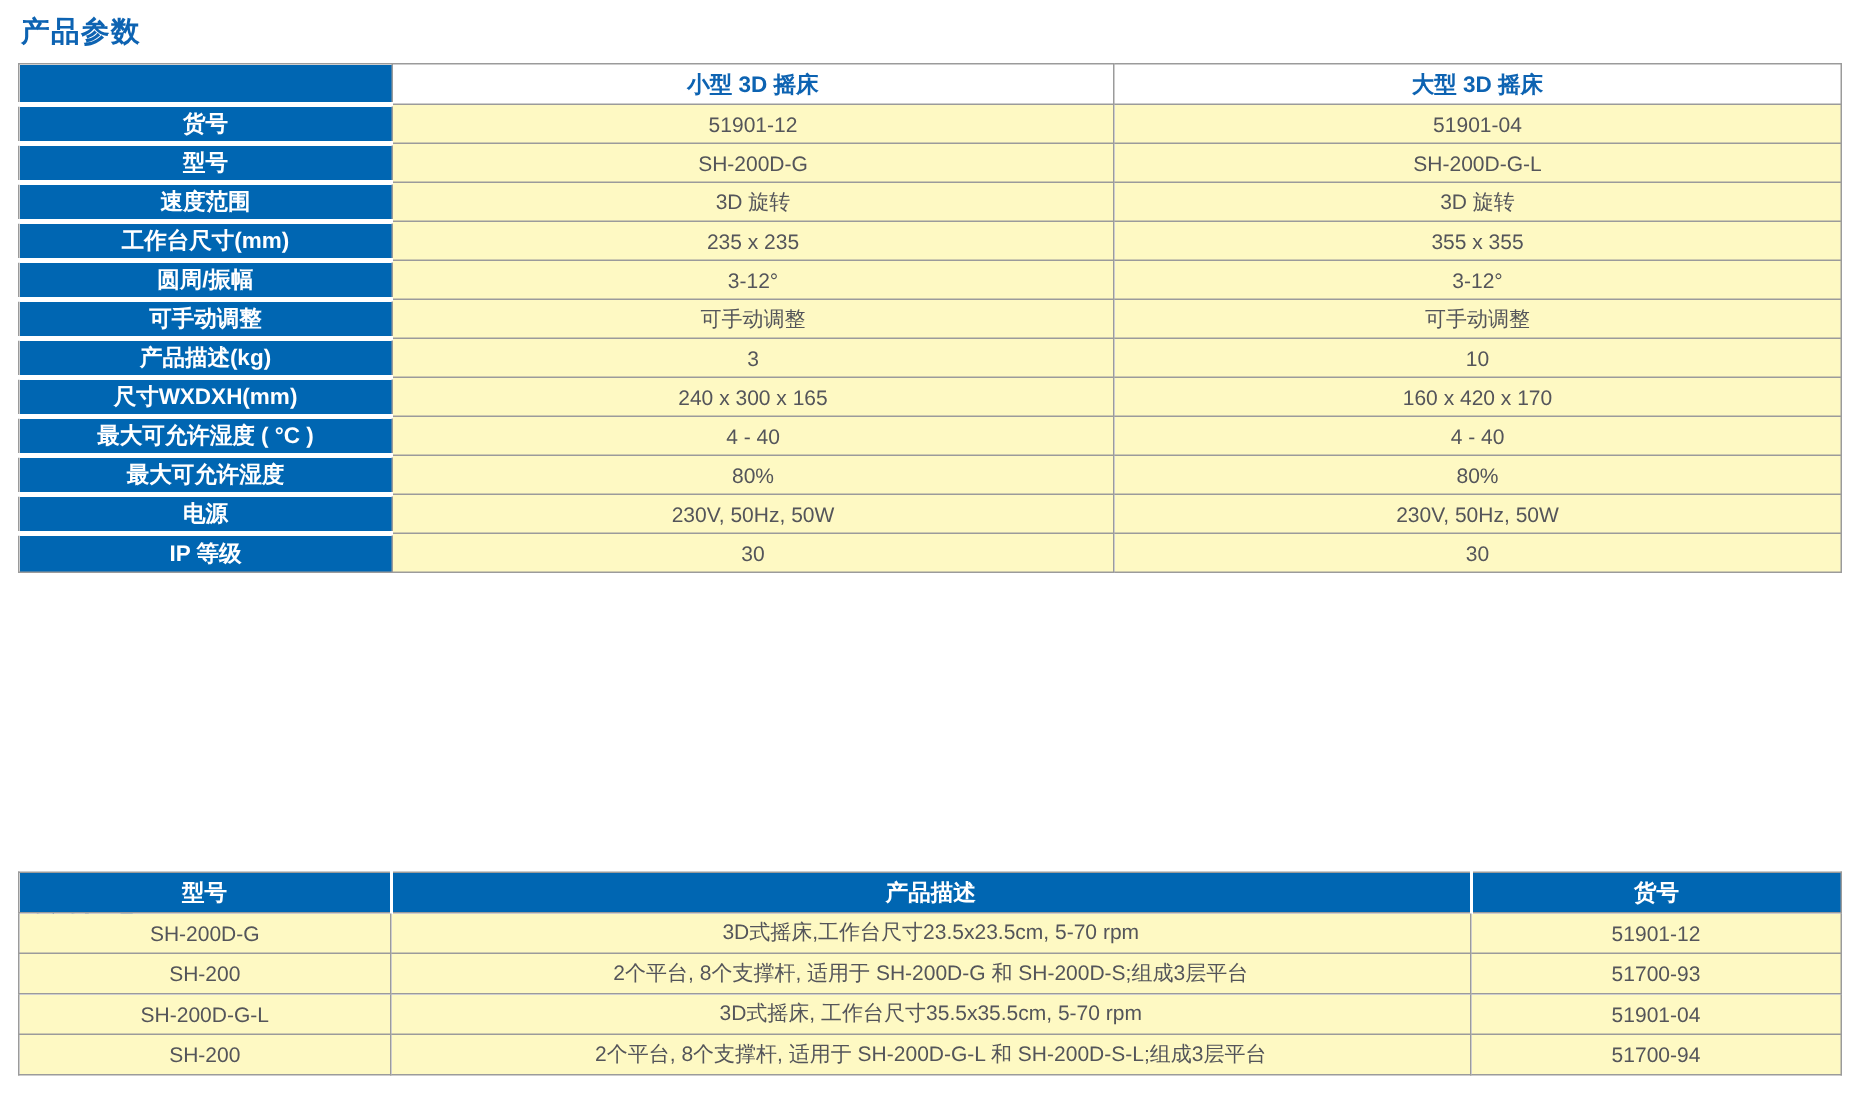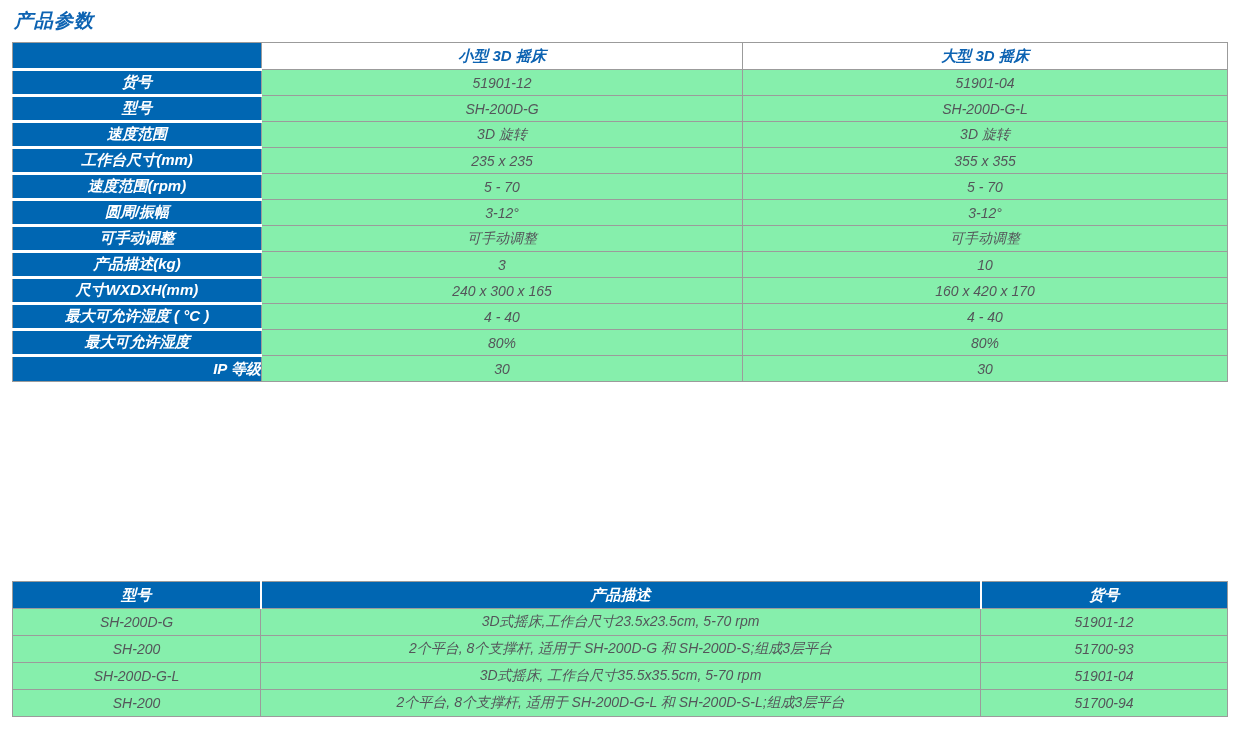--- a/index.html
+++ b/index.html
@@ -1,21 +1,21 @@
 <!DOCTYPE html>
 <html><head>
 <meta charset="utf-8">
 <style>
   * { margin: 0; padding: 0; box-sizing: border-box; }
   html, body {
     width: 1241px; height: 732px;
     background: #ffffff;
     font-family: "Liberation Sans", "DejaVu Sans", sans-serif;
   }
-  .page { position: relative; width: 1241px; height: 732px; overflow: hidden; font-style: italic; }
+  .page { position: relative; width: 1241px; height: 732px; overflow: hidden; }
 
   .section-title {
     font-size: 19px;
     font-weight: bold;
     color: #0d63b2;
     letter-spacing: 1px;
   }
   #title-params { position: absolute; left: 14px; top: 8px; }
   #title-order  { position: absolute; left: 14px; top: 544px; margin-top: 43px; }
 
@@ -37,25 +37,25 @@
     background: #0066b2;
     color: #ffffff;
     font-size: 15px;
     font-weight: bold;
     text-align: center;
     border-left: 1px solid #9b9b9b;
     border-right: 1px solid #9b9b9b;
     border-bottom: 3px solid #ffffff;
   }
   #params-table tr:first-child th.rh { border-top: 1px solid #9b9b9b; }
-  #params-table tr:last-child  th.rh { border-bottom: 1px solid #9b9b9b; text-align: right; }
+  #params-table tr:last-child  th.rh { border-bottom: 1px solid #9b9b9b; }
 
   
   td.val {
-    background: #86efac;
+    background: #fef9c3;
     color: #54555a;
     font-size: 14px;
     text-align: center;
     border: 1px solid #9b9b9b;
   }
 
   
   td.colhdr {
     background: #ffffff;
     color: #0d63b2;
@@ -116,25 +116,20 @@
       <th class="rh">速度范围</th>
       <td class="val">3D 旋转</td>
       <td class="val">3D 旋转</td>
     </tr>
     <tr>
       <th class="rh">工作台尺寸(mm)</th>
       <td class="val">235 x 235</td>
       <td class="val">355 x 355</td>
     </tr>
     <tr>
-      <th class="rh">速度范围(rpm)</th>
-      <td class="val">5 - 70</td>
-      <td class="val">5 - 70</td>
-    </tr>
-    <tr>
       <th class="rh">圆周/振幅</th>
       <td class="val">3-12°</td>
       <td class="val">3-12°</td>
     </tr>
     <tr>
       <th class="rh">可手动调整</th>
       <td class="val">可手动调整</td>
       <td class="val">可手动调整</td>
     </tr>
     <tr>
@@ -149,20 +144,25 @@
     </tr>
     <tr>
       <th class="rh">最大可允许湿度 ( °C )</th>
       <td class="val">4 - 40</td>
       <td class="val">4 - 40</td>
     </tr>
     <tr>
       <th class="rh">最大可允许湿度</th>
       <td class="val">80%</td>
       <td class="val">80%</td>
+    </tr>
+    <tr>
+      <th class="rh">电源</th>
+      <td class="val">230V, 50Hz, 50W</td>
+      <td class="val">230V, 50Hz, 50W</td>
     </tr>
     <tr>
       <th class="rh">IP 等级</th>
       <td class="val">30</td>
       <td class="val">30</td>
     </tr>
   </tbody>
     </table>
 
   <h2 id="title-order" class="section-title">订购信息</h2>

